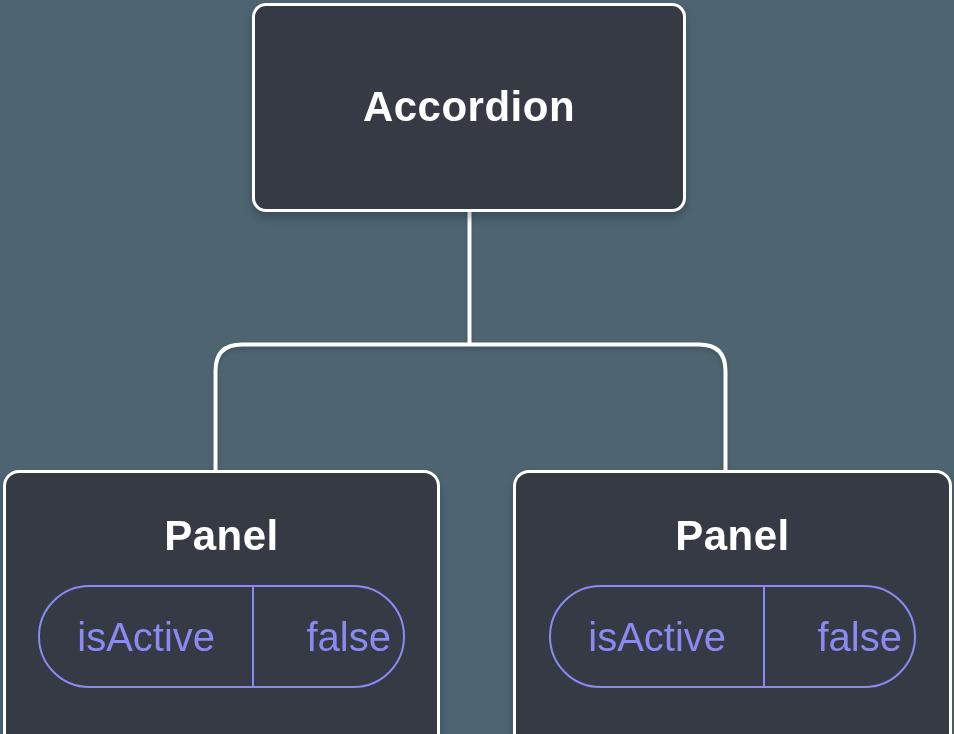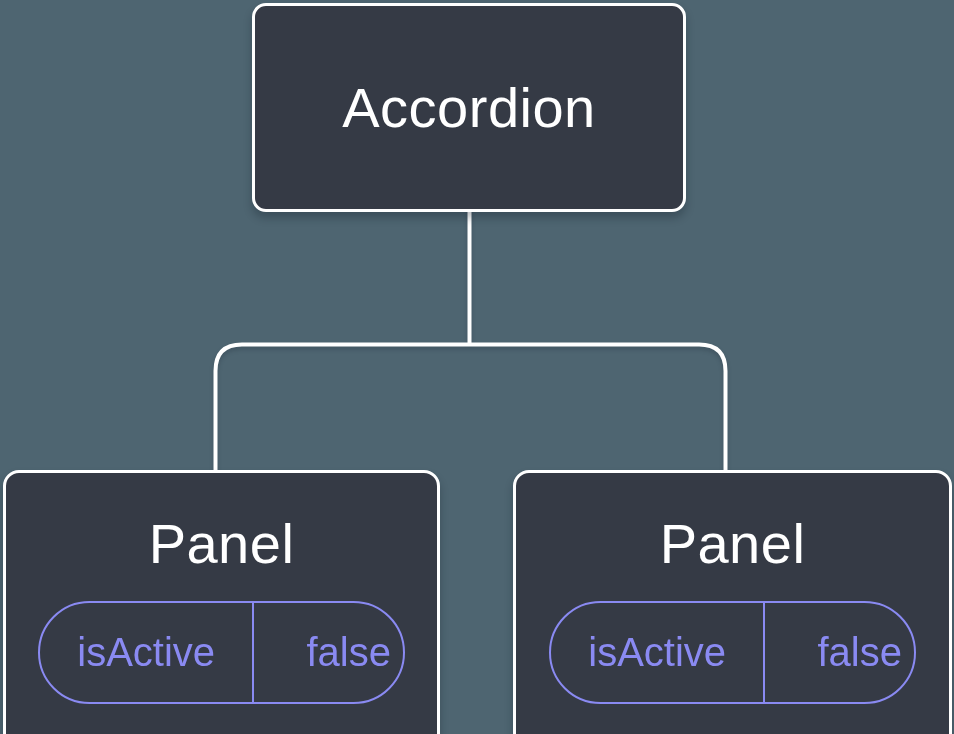--- a/index.html
+++ b/index.html
@@ -55,22 +55,22 @@
     height: 307px;
     border-radius: 16px;
     display: flex;
     flex-direction: column;
     align-items: center;
   }
   .panel-node.first { left: 3px; }
   .panel-node.second { left: 513px; width: 439px; }
   .node-label {
     color: var(--node-text, #ffffff);
-    font-size: 56px;
-    font-weight: 400;
+    font-size: 42px;
+    font-weight: 700;
     letter-spacing: 0.5px;
     line-height: 1.1;
   }
   .panel-node .node-label {
     margin-top: 40px;
   }
   
   .state-pill {
     margin-top: 26px;
     width: 367px;

